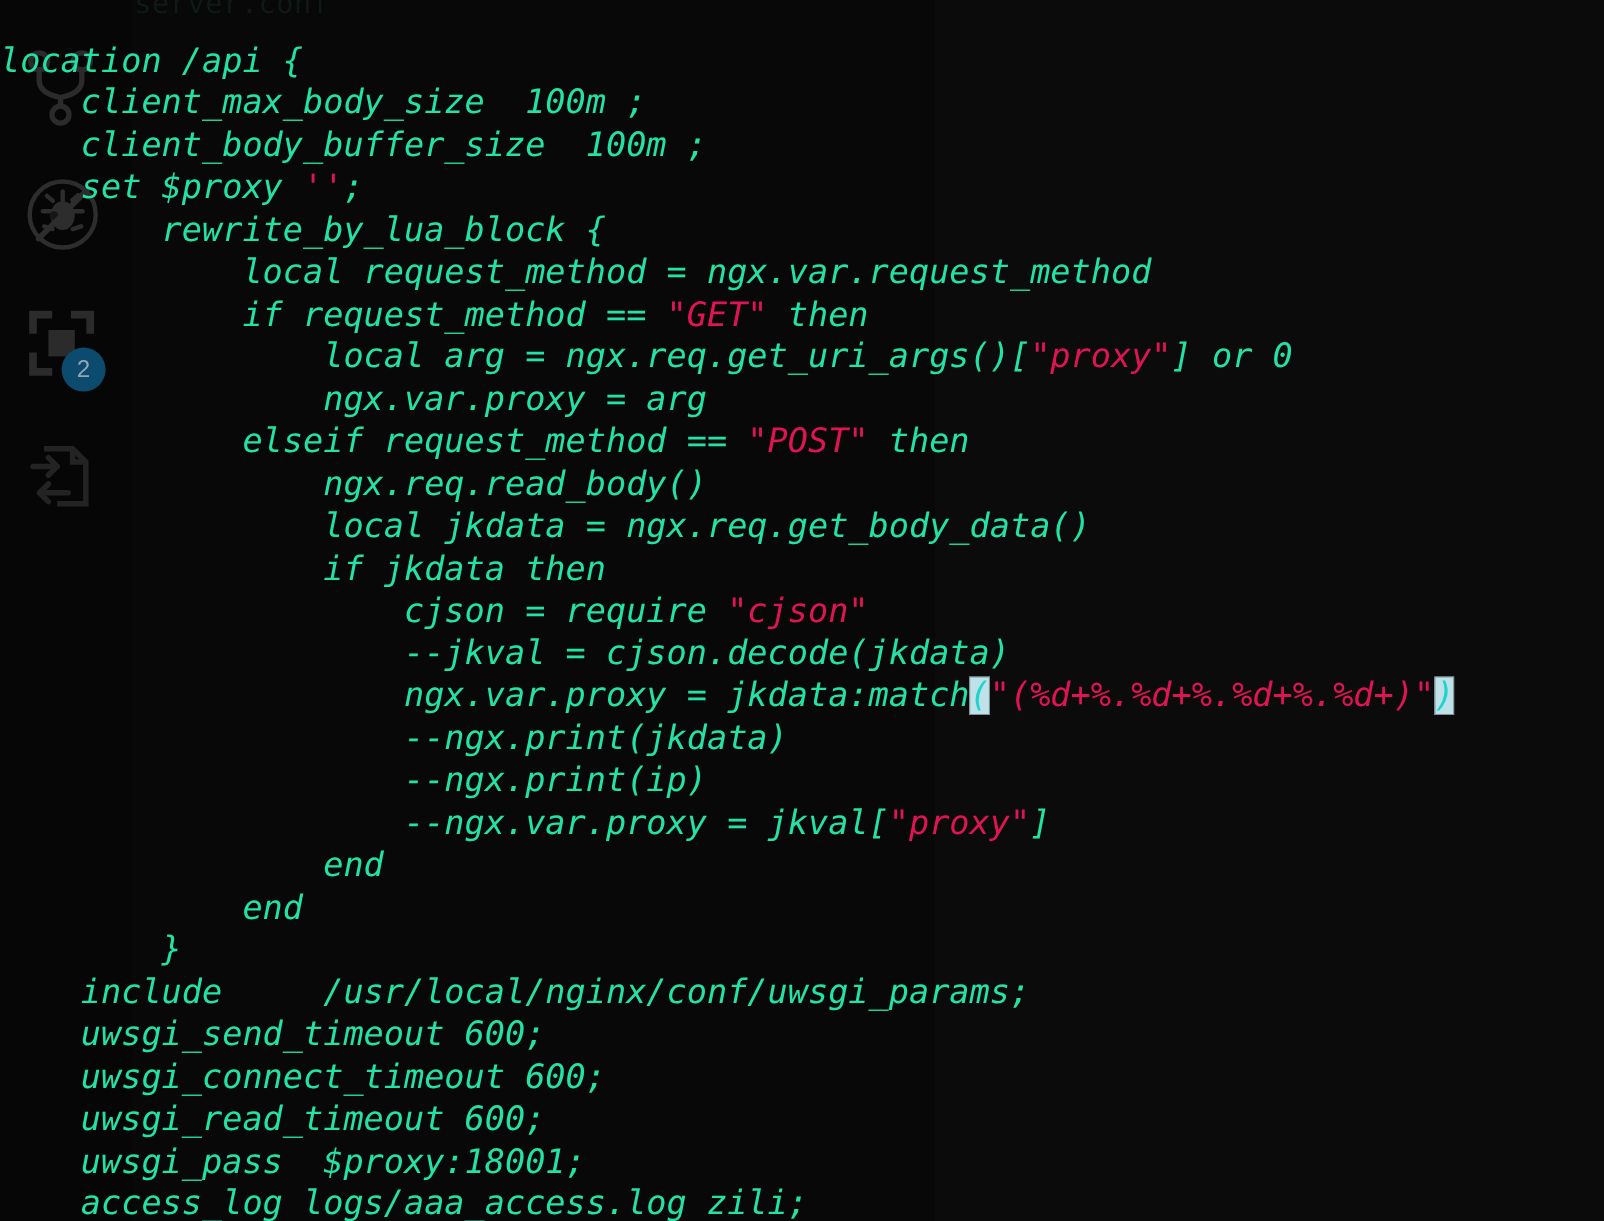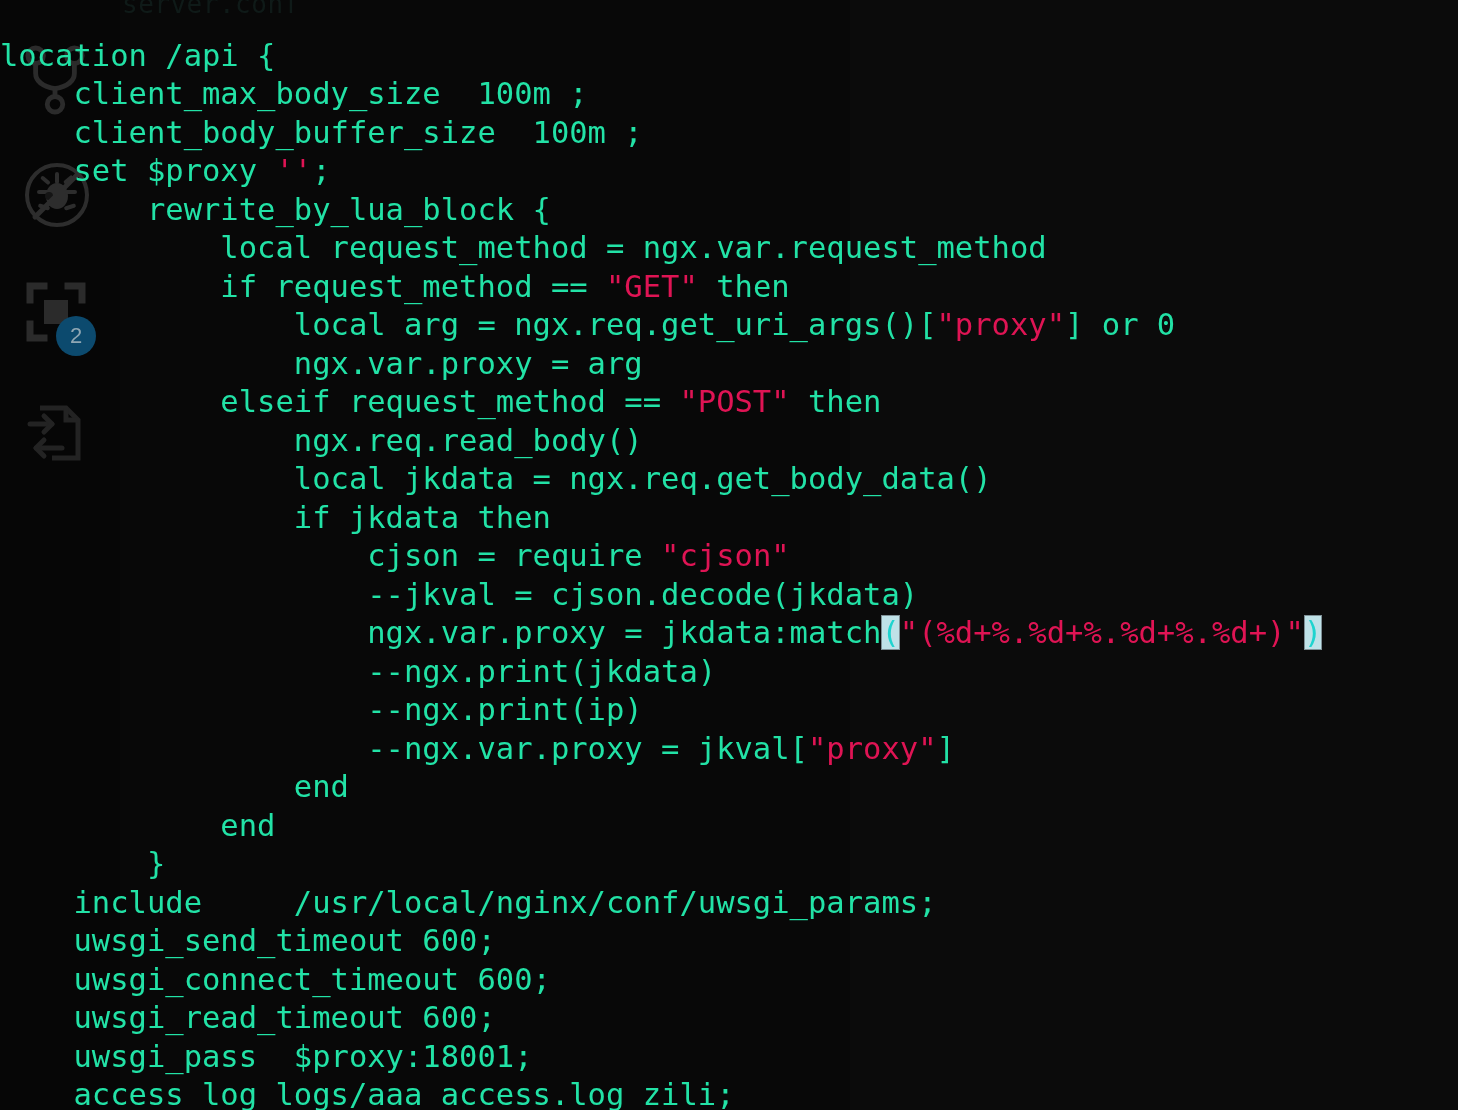--- a/index.html
+++ b/index.html
@@ -100,20 +100,21 @@
     letter-spacing: 0px;
     color: #22e2a6;
     white-space: pre;
     text-rendering: optimizeSpeed;
   }
   #code .ln {
     display: block;
     height: 38.5px;
     padding-left: 0px;
     white-space: pre;
+    font-style: italic;
   }
   .str  { color: #df1454; }
   .code { color: #22e2a6; }
   .brk  {
     background: #bfe2e8;
     color: #1fd4cf;
     box-shadow: 0 0 0 1px #7f9096 inset;
   }
 </style>
 </head>

